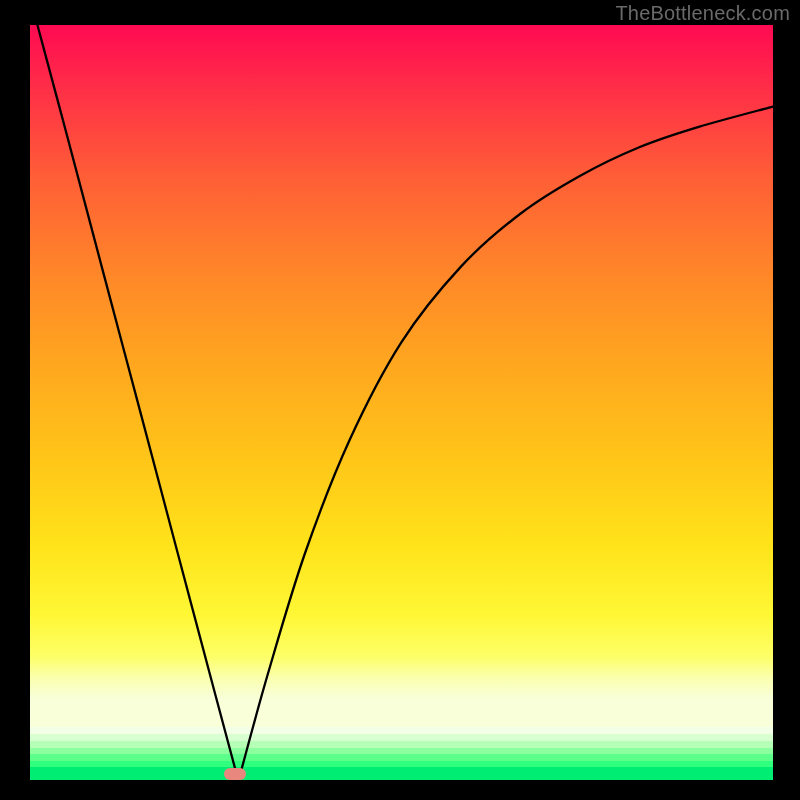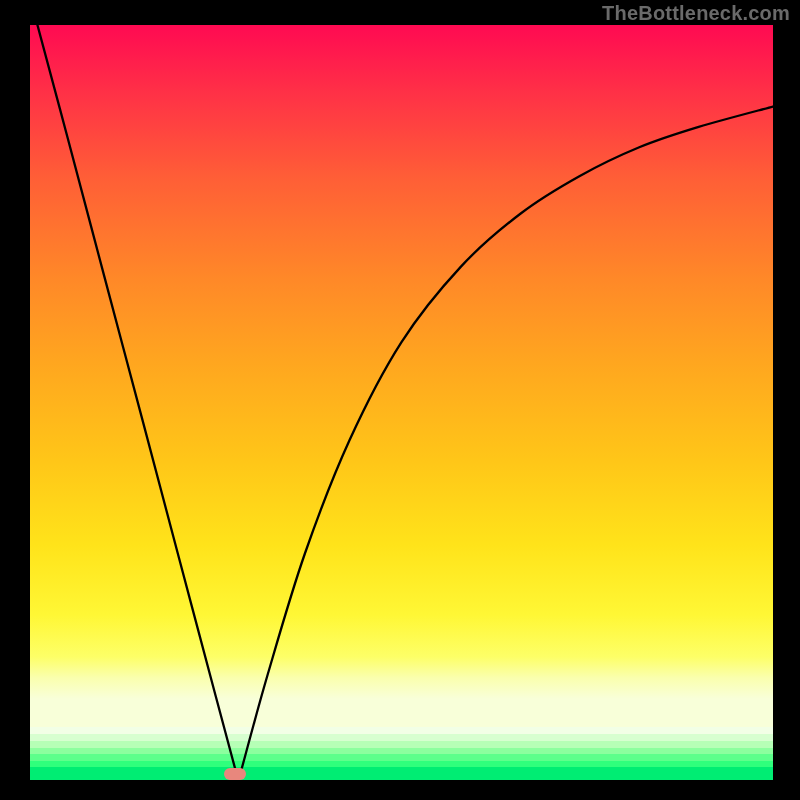--- a/index.html
+++ b/index.html
@@ -15,21 +15,21 @@
     width: 800px;
     height: 800px;
     background: #000;
   }
   .watermark {
     position: absolute;
     top: 2px;
     right: 10px;
     color: #6a6a6a;
     font-size: 20px;
-    font-weight: 700;
+    font-weight: 400;
     letter-spacing: 0.2px;
     z-index: 50;
   }
   .plot-area {
     position: absolute;
     background: #fff;
     overflow: hidden;
   }
   .band {
     position: absolute;

